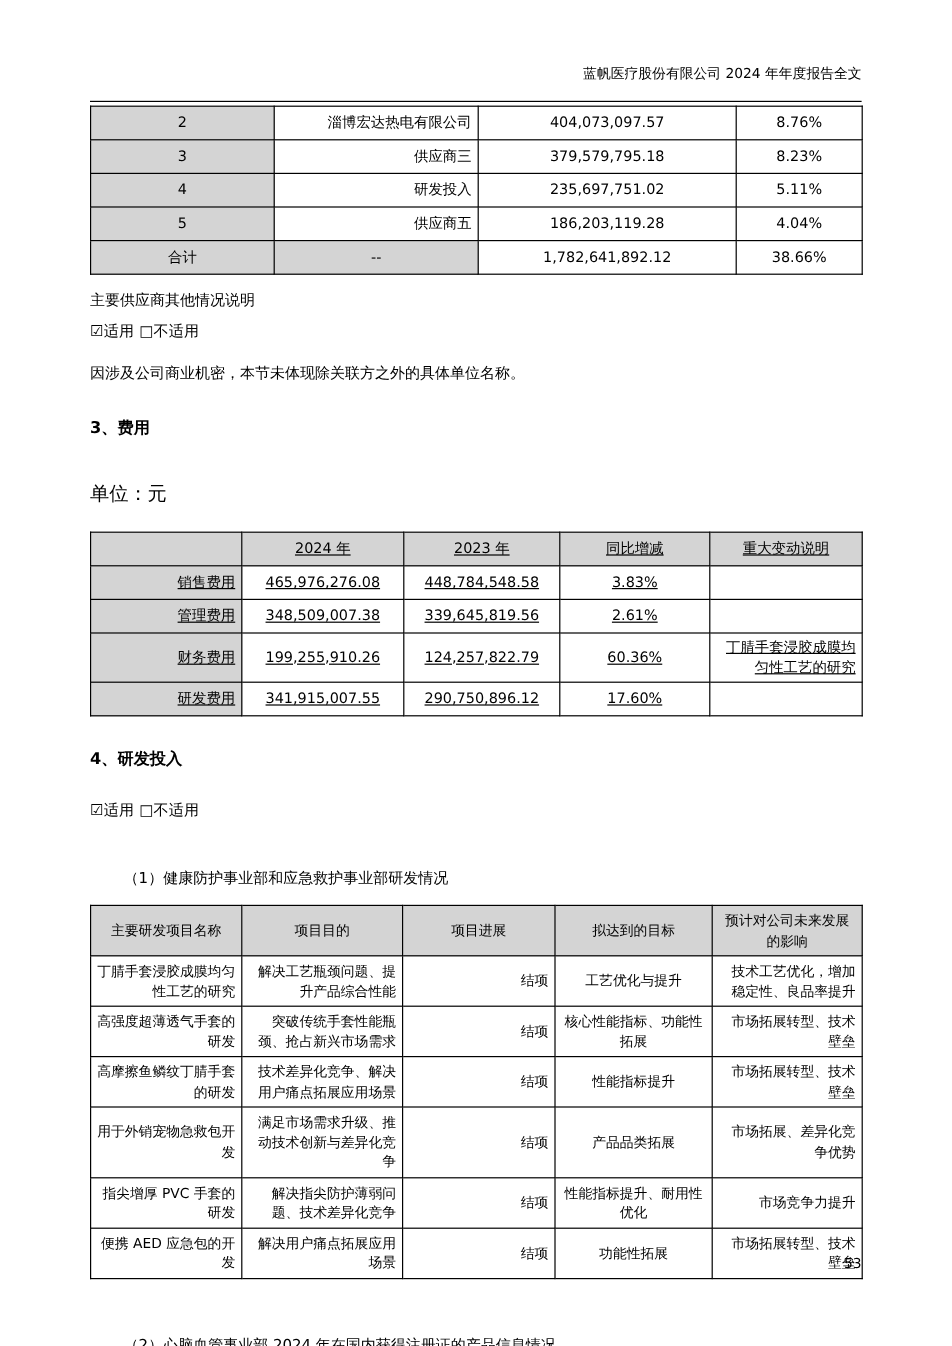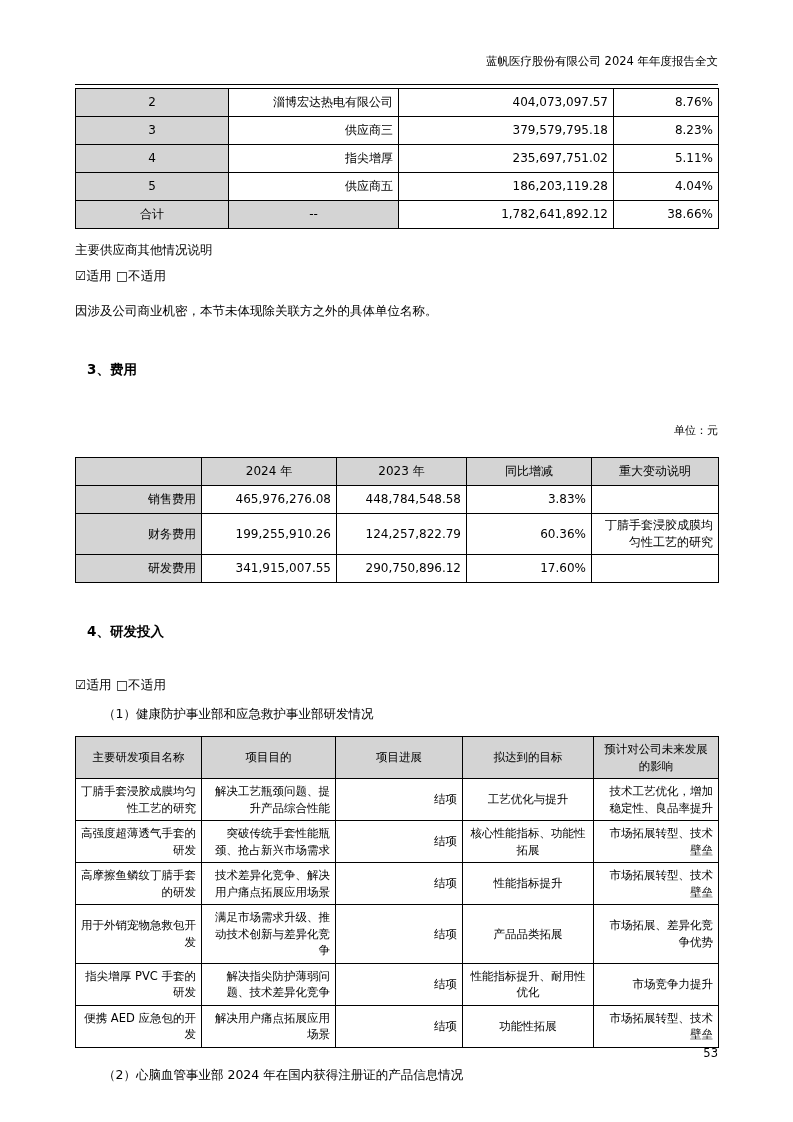--- a/index.html
+++ b/index.html
@@ -44,76 +44,76 @@
     top: 88px;
     width: 643px;
   }
   .para {
     font-size: 12.5px;
     line-height: 21px;
     margin: 0;
   }
   .para-indent {
     text-indent: 28px;
+    margin-top: 28px;
   }
   .gap-6  { height: 6px; }
   .gap-8  { height: 8px; }
   .gap-10 { height: 10px; }
   .gap-12 { height: 12px; }
   .gap-14 { height: 14px; }
   .gap-16 { height: 16px; }
   .gap-20 { height: 20px; }
   .gap-22 { height: 22px; }
   .gap-26 { height: 26px; }
 
   h3.sec-title {
     font-size: 13.5px;
     font-weight: bold;
-    margin: 12px;
+    margin: 0;
     line-height: 20px;
   }
 
   .applicable-line {
     font-size: 12.5px;
     line-height: 20px;
     letter-spacing: 0.2px;
   }
 
   .unit-line {
-    font-size: 11px;
-    text-align: right;
+    font-size: 16px;
+    text-align: left;
     line-height: 18px;
-    font-family: Liberation Mono, monospace;
   }
 
   
   table.doc {
     border-collapse: collapse;
     width: 643px;
     table-layout: fixed;
     font-size: 12px;
   }
   table.doc td, table.doc th {
     border: 1px solid #000000;
     padding: 3px 5px;
     vertical-align: middle;
     font-weight: normal;
     line-height: 17px;
     word-wrap: break-word;
   }
   .sh { background: #d4d4d4; }
   .c  { text-align: center; }
-  .r  { text-align: right; }
+  .r  { text-align: center; }
   .l  { text-align: right; }
 
   
   table.t-supplier td { height: 21px; }
 
   
-  table.t-expense td { height: 21px; }
+  table.t-expense td { height: 21px; text-decoration: underline; }
   table.t-expense td.hdr { text-align: center; }
 
   
   table.t-rd td {
     vertical-align: middle;
     line-height: 16.5px;
     font-size: 11.5px;
     padding: 4px 5px;
   }
   table.t-rd td.hdr {
@@ -156,21 +156,21 @@
           <td class="r">8.76%</td>
         </tr>
         <tr>
           <td class="sh c">3</td>
           <td class="l">供应商三</td>
           <td class="r">379,579,795.18</td>
           <td class="r">8.23%</td>
         </tr>
         <tr>
           <td class="sh c">4</td>
-          <td class="l">指尖增厚</td>
+          <td class="l">研发投入</td>
           <td class="r">235,697,751.02</td>
           <td class="r">5.11%</td>
         </tr>
         <tr>
           <td class="sh c">5</td>
           <td class="l">供应商五</td>
           <td class="r">186,203,119.28</td>
           <td class="r">4.04%</td>
         </tr>
         <tr>
@@ -214,20 +214,27 @@
           <td class="sh hdr">重大变动说明</td>
         </tr>
         <tr>
           <td class="sh l">销售费用</td>
           <td class="r">465,976,276.08</td>
           <td class="r">448,784,548.58</td>
           <td class="r">3.83%</td>
           <td class="l"></td>
         </tr>
         <tr>
+          <td class="sh l">管理费用</td>
+          <td class="r">348,509,007.38</td>
+          <td class="r">339,645,819.56</td>
+          <td class="r">2.61%</td>
+          <td class="l"></td>
+        </tr>
+        <tr>
           <td class="sh l">财务费用</td>
           <td class="r">199,255,910.26</td>
           <td class="r">124,257,822.79</td>
           <td class="r">60.36%</td>
           <td class="l">丁腈手套浸胶成膜均匀性工艺的研究</td>
         </tr>
         <tr>
           <td class="sh l">研发费用</td>
           <td class="r">341,915,007.55</td>
           <td class="r">290,750,896.12</td>

